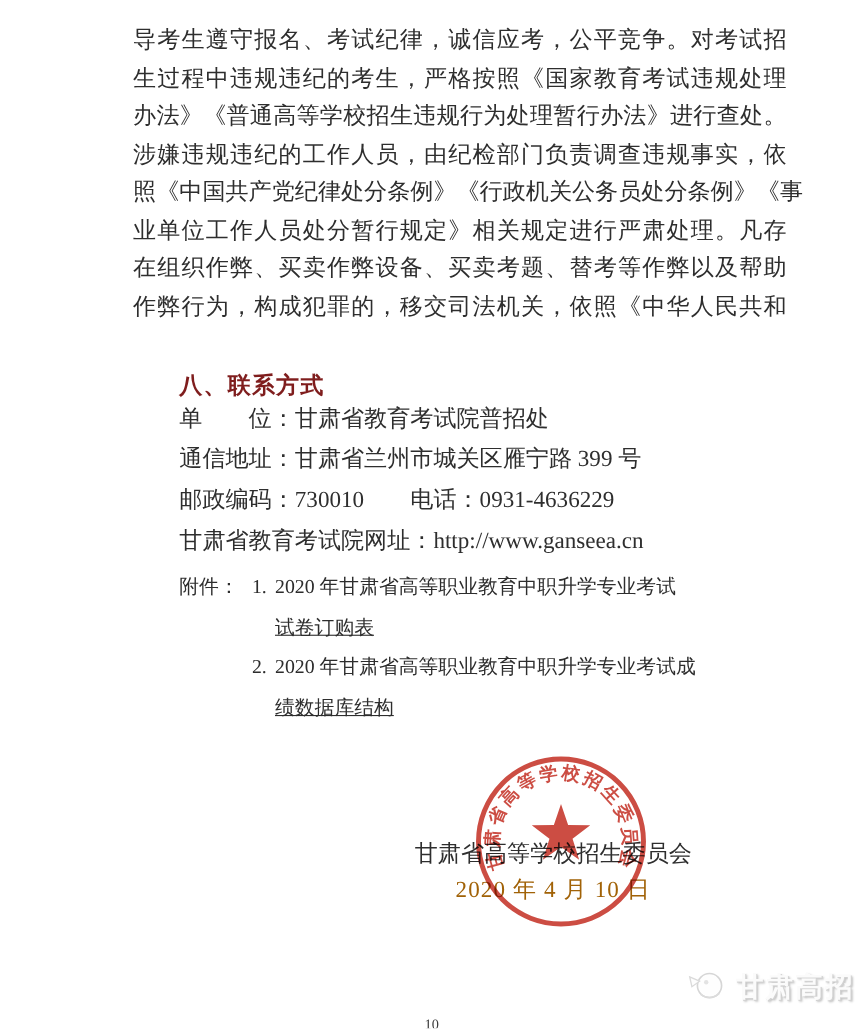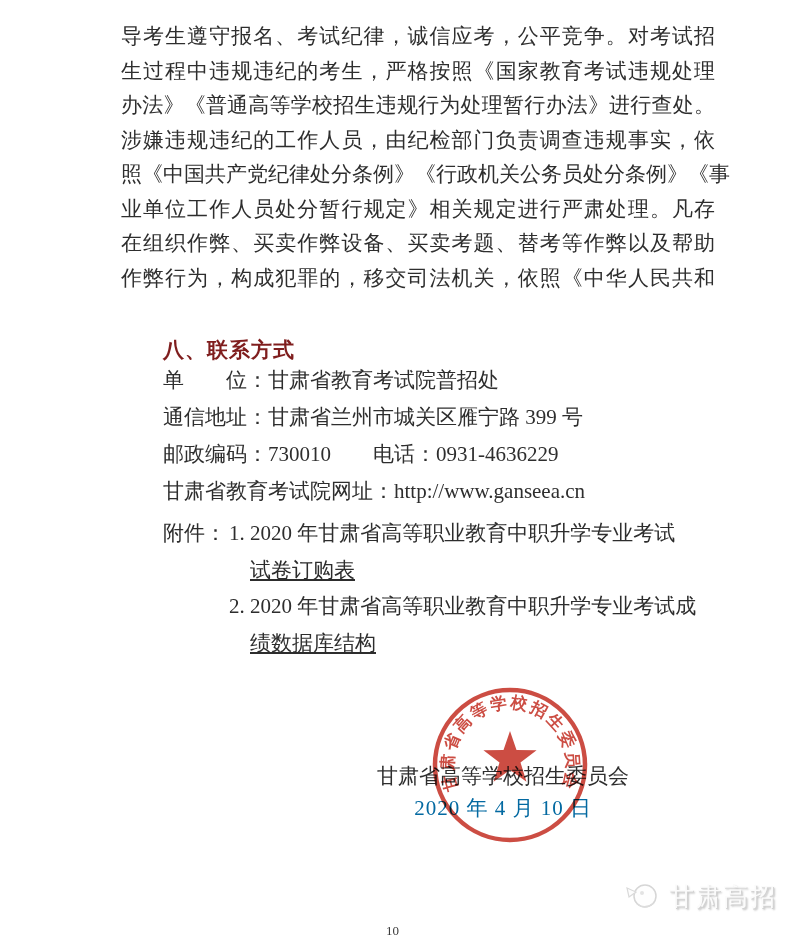--- a/index.html
+++ b/index.html
@@ -35,51 +35,51 @@
 
   
   .contact { position: absolute; left: 163px; top: 362px; width: 560px; }
   .contact-row { height: 37px; line-height: 37px; font-size: 21px; white-space: nowrap; }
   .contact-label { color: #2e2e2e; }
   .contact-value { color: #2e2e2e; }
   .contact-gap { display: inline-block; width: 42px; }
 
   
   .attachments { position: absolute; left: 163px; top: 515px; width: 560px; }
-  .att-row { height: 36.5px; line-height: 36.5px; font-size: 21px; white-space: nowrap; }
+  .att-row { height: 36.5px; line-height: 36.5px; font-size: 18px; white-space: nowrap; }
   .att-label { display: inline-block; width: 66px; }
   .att-label-spacer { display: inline-block; width: 66px; }
   .att-num { display: inline-block; width: 21px; }
   .att-cont { padding-left: 87px; text-decoration: underline; }
 
   
   .signature { position: absolute; left: 375px; top: 760px; width: 256px; text-align: center; }
   .signature-org { font-size: 21px; line-height: 32px; color: #2e2e2e; white-space: nowrap; }
-  .signature-date { font-size: 21px; line-height: 32px; color: #0369a1; white-space: nowrap; letter-spacing: 1px; }
+  .signature-date { font-size: 21px; line-height: 32px; color: #a16207; white-space: nowrap; letter-spacing: 1px; }
 
   
   .seal {
     position: absolute; left: 430px; top: 685px;
     mix-blend-mode: multiply; opacity: 0.88;
     filter: blur(0.3px);
   }
   .seal text {
     font-family: "Liberation Serif", "DejaVu Serif", serif;
     font-weight: 600;
   }
 
   
   .watermark {
     position: absolute; right: 12px; top: 878px;
     display: flex; align-items: center;
   }
   .watermark-icon { margin-right: 6px; }
   .watermark-text {
     font-family: "Liberation Sans", "DejaVu Sans", sans-serif;
-    font-weight: 400; font-size: 25px; letter-spacing: 2px;
+    font-weight: 700; font-size: 25px; letter-spacing: 2px;
     color: #fbfbfb;
     text-shadow: 1px 1px 0 #d2d2d2, 2px 2px 2px #c2c2c2, -1px -1px 0 #ffffff;
   }
 
   
   .page-number {
     position: absolute; left: 386px; top: 924px;
     font-size: 13px; line-height: 13px; color: #3a3a3a;
   }
 </style>

